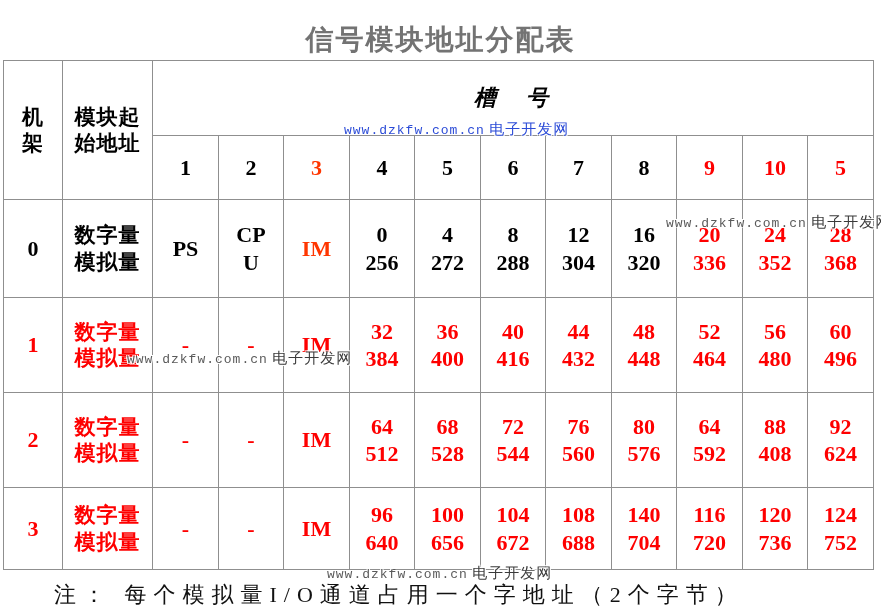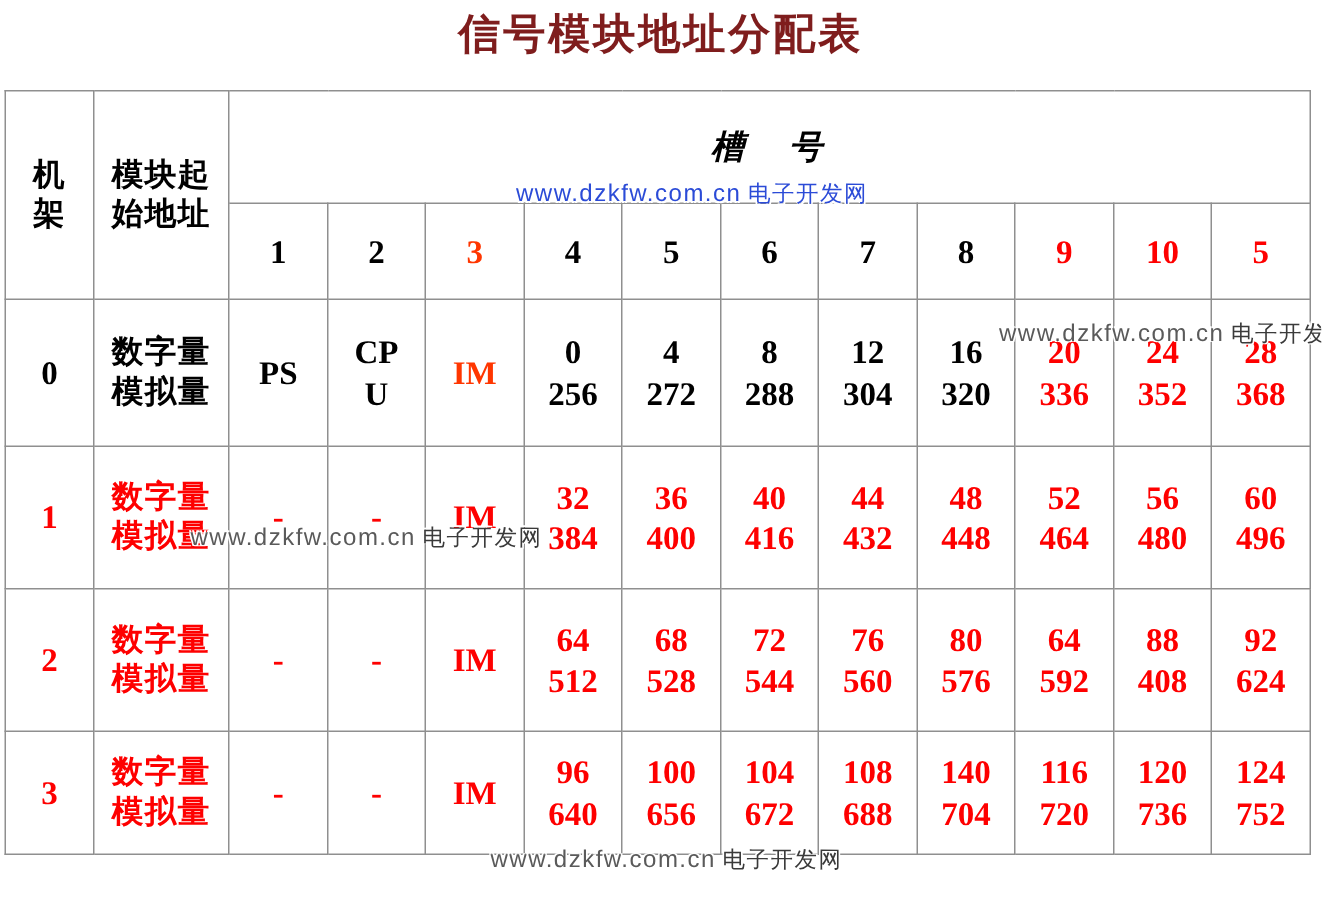--- a/index.html
+++ b/index.html
@@ -1,40 +1,40 @@
 <!DOCTYPE html>
 <html><head>
 <meta charset="utf-8">
 <style>
   html,body{margin:0;padding:0;background:#fff;}
   .page{position:relative;width:881px;height:609px;background:#ffffff;overflow:hidden;
         font-family:"Liberation Sans",sans-serif;color:#000;}
-  .title{position:absolute;top:4px;left:0;width:100%;text-align:center;
-         font-size:28px;font-weight:bold;letter-spacing:2px;color:#7f1d1d;}
+  .title{position:absolute;top:21px;left:0;width:100%;text-align:center;
+         font-size:28px;font-weight:bold;letter-spacing:2px;color:#737373;}
   table.grid{position:absolute;left:3px;top:60px;width:870px;table-layout:fixed;
              border-collapse:collapse;}
   table.grid td{border:1px solid #8f8f8f;text-align:center;vertical-align:middle;
                 padding:0;overflow:hidden;}
   thead tr:nth-child(1){height:75px;}
   thead tr:nth-child(2){height:64px;}
   tbody tr:nth-child(1){height:98px;}
   tbody tr:nth-child(2){height:95px;}
   tbody tr:nth-child(3){height:95px;}
   tbody tr:nth-child(4){height:82px;}
   .cjk{font-weight:bold;font-size:21px;line-height:1.25;letter-spacing:1px;}
   .slotgroup{font-weight:bold;font-size:22px;letter-spacing:4px;font-style:italic;}
   .num{font-family:"Liberation Serif","DejaVu Serif",serif;font-weight:bold;
        font-size:22px;line-height:1.25;}
   .red{color:#fe0000;}
   .ored{color:#ff3600;}
   .note{position:absolute;left:54px;top:580px;font-family:"Liberation Serif","DejaVu Serif",serif;
         font-size:22px;letter-spacing:7px;color:#111;white-space:nowrap;}
   .wm{position:absolute;white-space:nowrap;z-index:5;
       text-shadow:-1px -1px 0 #fff,1px -1px 0 #fff,-1px 1px 0 #fff,1px 1px 0 #fff;}
-  .wm .url{font-family:Liberation Sans, sans-serif;font-size:16px;letter-spacing:1px;}
+  .wm .url{font-family:Liberation Mono, monospace;font-size:13px;letter-spacing:1px;}
   .wm .site{font-size:15px;letter-spacing:1px;}
   .wm-blue .url,.wm-blue .site{color:#2b4bd7;}
   .wm-gray .url{color:#5a5a5a;}
   .wm-gray .site{color:#3a3a3a;}
   .wm1{left:344px;top:120px;}
   .wm2{left:666px;top:213px;}
   .wm3{left:127px;top:349px;}
   .wm4{left:327px;top:564px;}
 </style>
 </head>
@@ -292,13 +292,14 @@
   </div>
   <div class="wm wm3 wm-gray">
     <span class="url">www.dzkfw.com.cn</span>
     <span class="site">电子开发网</span>
   </div>
   <div class="wm wm4 wm-gray">
     <span class="url">www.dzkfw.com.cn</span>
     <span class="site">电子开发网</span>
   </div>
 
+  <div class="note">注： 每个模拟量I/O通道占用一个字地址（2个字节）</div>
 </div>
 
 </body></html>

